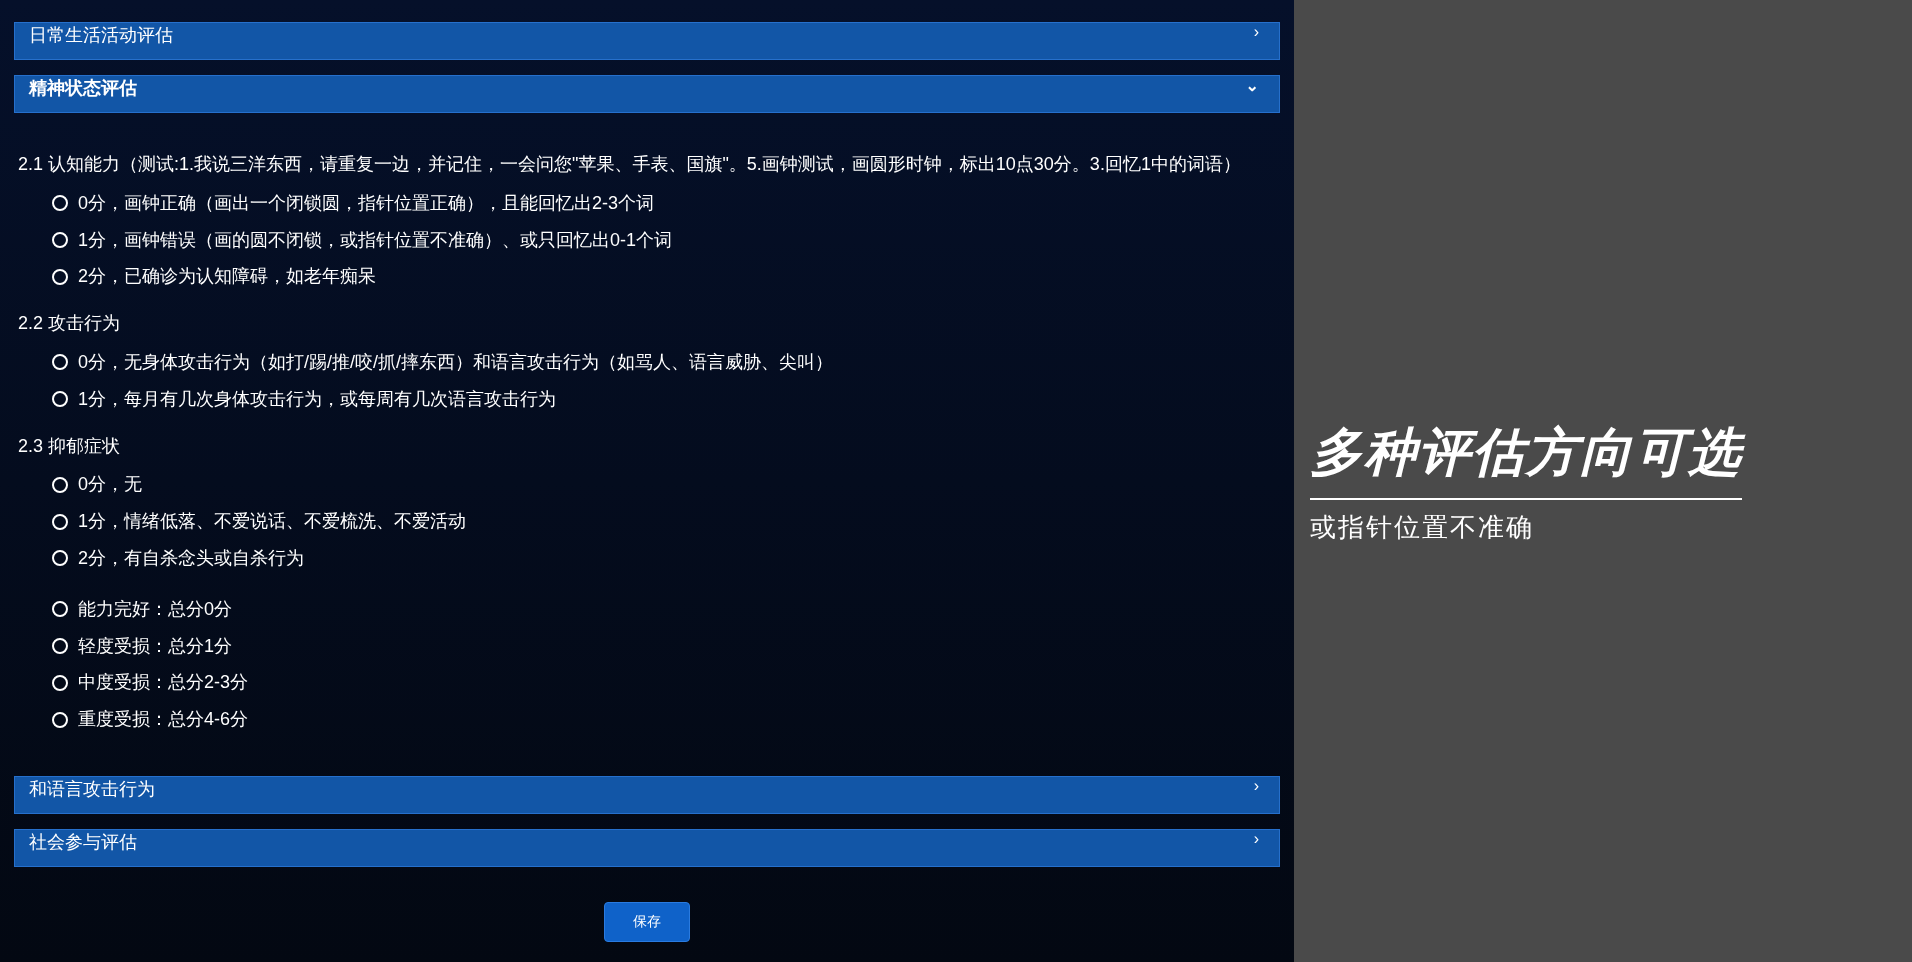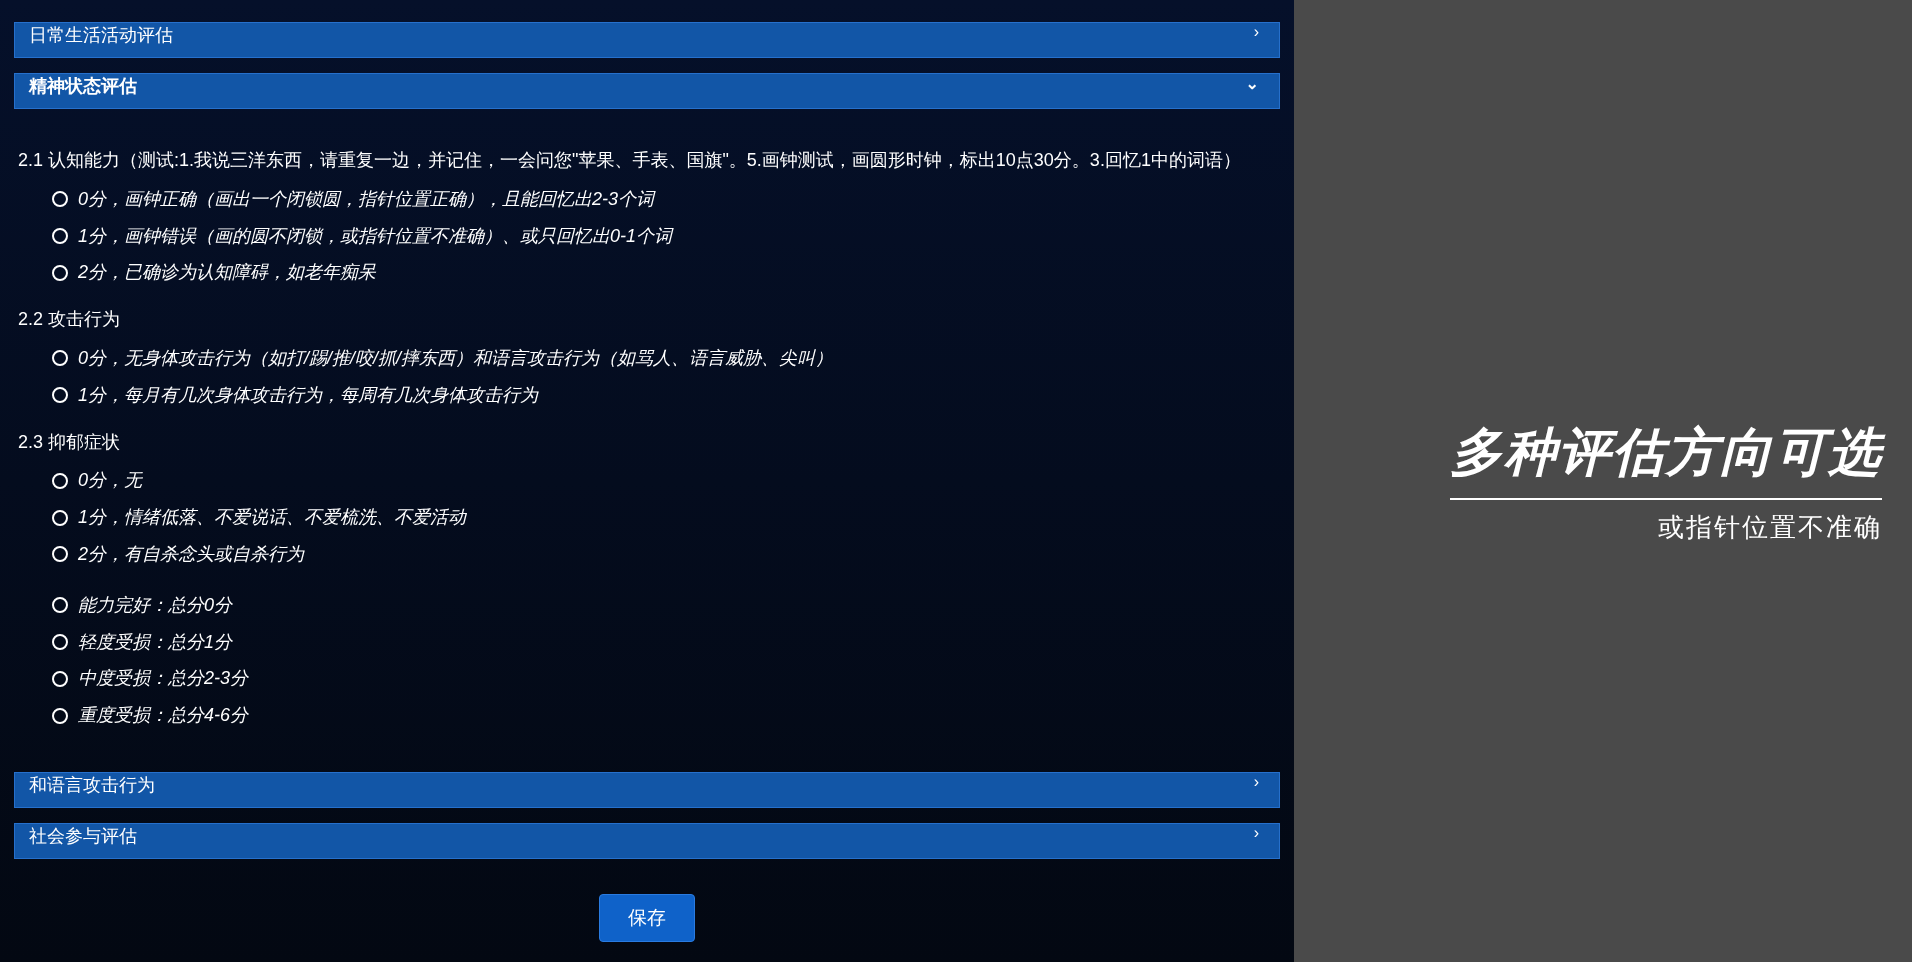--- a/index.html
+++ b/index.html
@@ -20,21 +20,21 @@
   position: relative;
   display: flex;
   flex-direction: column;
 }
 .right-panel {
   flex: 1;
   background: #4a4a4a;
   display: flex;
   flex-direction: column;
   justify-content: center;
-  align-items: flex-end;
+  align-items: flex-start;
   padding-right: 30px;
   padding-left: 16px;
 }
 .right-title {
   font-size: 52px;
   font-weight: 700;
   font-style: italic;
   letter-spacing: 2px;
   color: #fff;
   border-bottom: 2px solid #fff;
@@ -69,21 +69,20 @@
 }
 .question-title {
   font-size: 18px;
   margin: 8px 0 6px 4px;
   font-weight: 400;
 }
 .radio-list {
   list-style: none;
   padding-left: 38px;
   margin: 2px 0 14px 0;
-  font-style: italic;
 }
 .radio-item {
   display: flex;
   align-items: center;
   gap: 10px;
   padding: 4px 0;
   font-size: 18px;
 }
 .radio-dot {
   width: 16px;
@@ -95,21 +94,21 @@
 }
 .save-wrap {
   display: flex;
   justify-content: center;
   margin-top: 20px;
 }
 .save-btn {
   background: #0f62c9;
   border: 1px solid #2a7be0;
   color: #fff;
-  font-size: 19px;
+  font-size: 14px;
   padding: 10px 28px;
   border-radius: 4px;
   cursor: pointer;
 }
 .spacer { flex: 1; }
 </style>
 </head>
 <body>
 
 <div class="left-panel">
@@ -143,21 +142,21 @@
     </ul>
 
     <div class="question-title">2.2 攻击行为</div>
     <ul class="radio-list">
       <li class="radio-item">
           <span class="radio-dot"></span>
           <span>0分，无身体攻击行为（如打/踢/推/咬/抓/摔东西）和语言攻击行为（如骂人、语言威胁、尖叫）</span>
         </li>
       <li class="radio-item">
           <span class="radio-dot"></span>
-          <span>1分，每月有几次身体攻击行为，每周有几次身体攻击行为</span>
+          <span>1分，每月有几次身体攻击行为，或每周有几次语言攻击行为</span>
         </li>
     </ul>
 
     <div class="question-title">2.3 抑郁症状</div>
     <ul class="radio-list">
       <li class="radio-item">
           <span class="radio-dot"></span>
           <span>0分，无</span>
         </li>
       <li class="radio-item">

